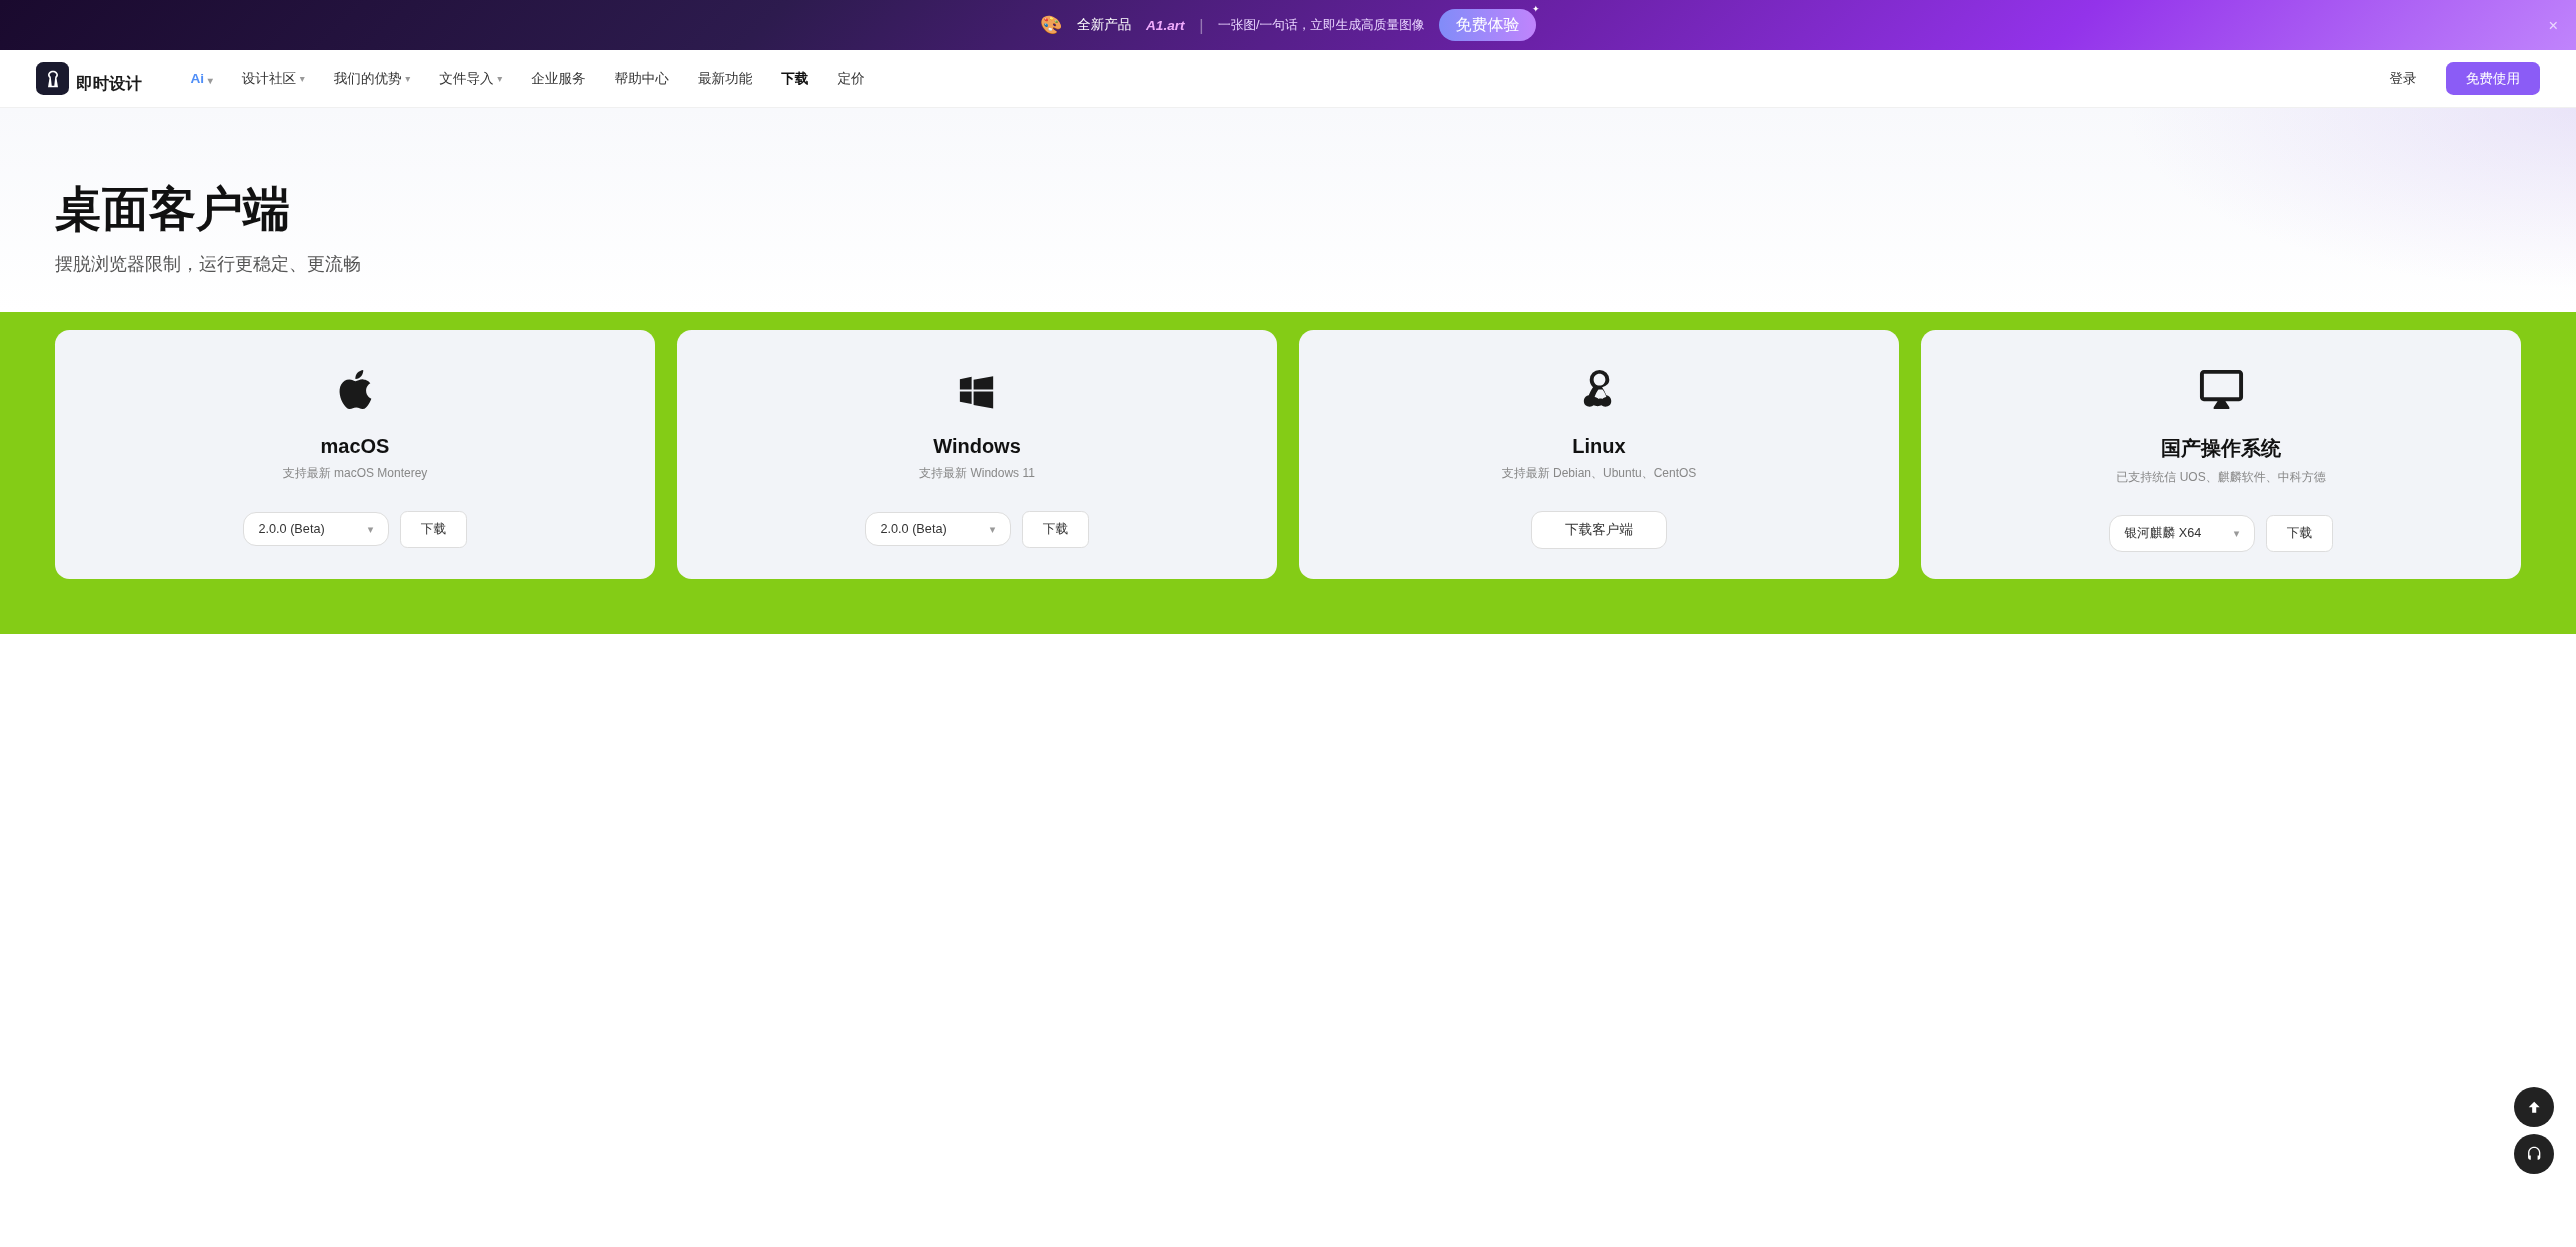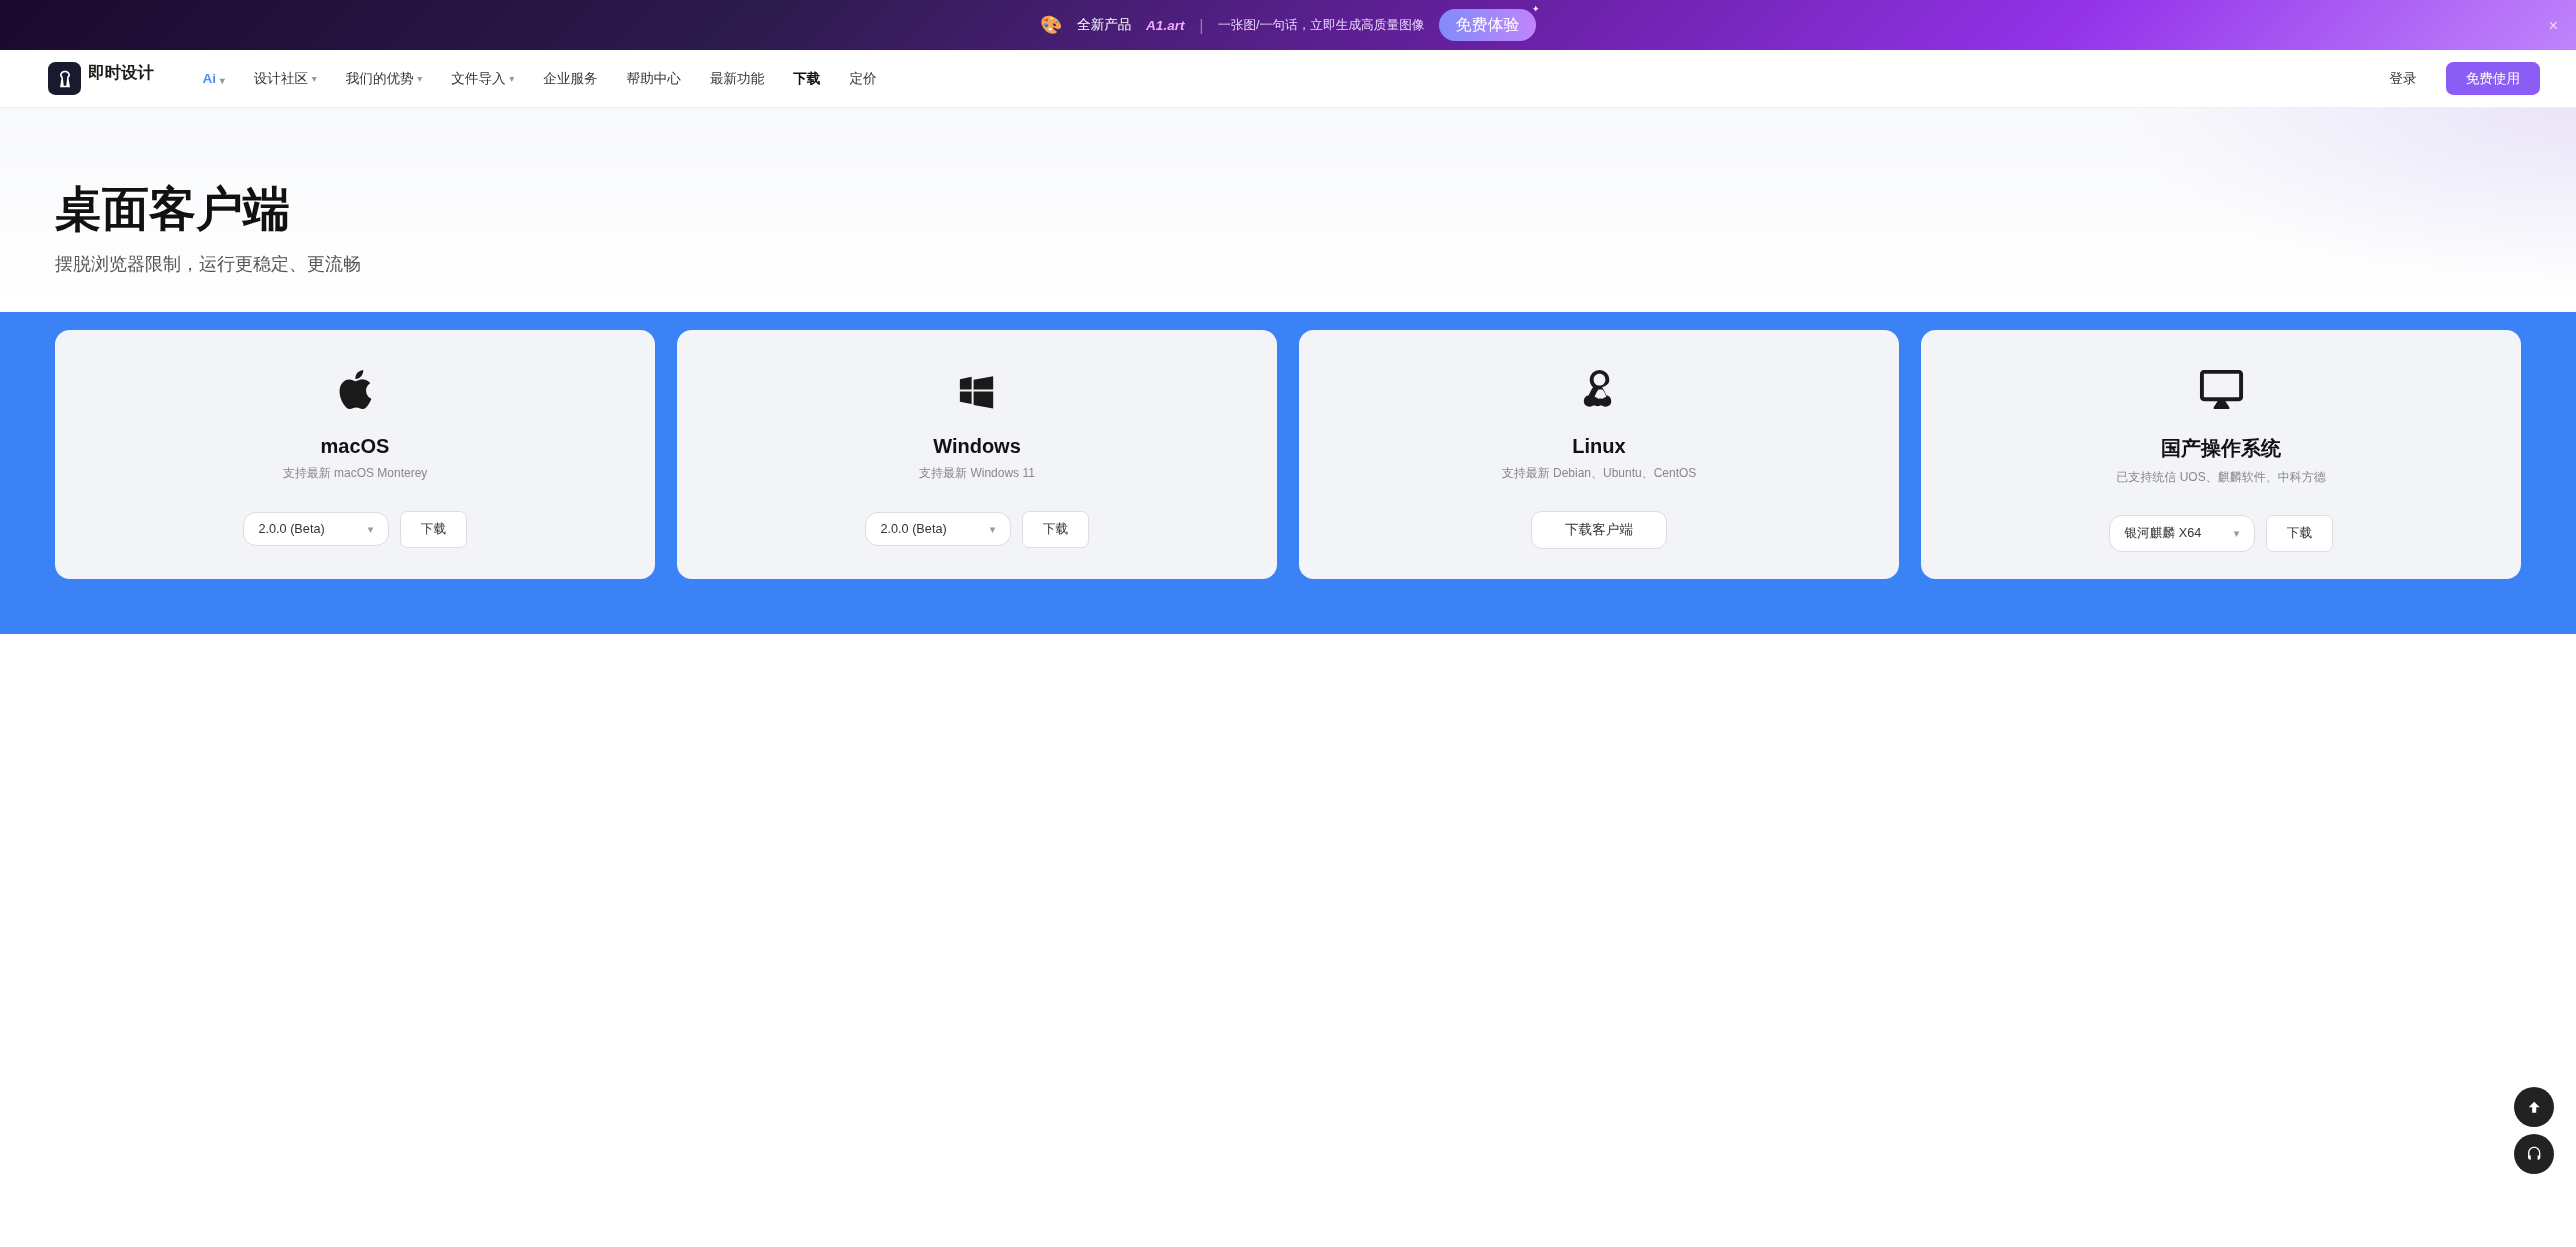--- a/index.html
+++ b/index.html
@@ -73,25 +73,24 @@
       display: flex;
       align-items: center;
       padding: 0 36px;
       height: 58px;
       border-bottom: 0.9px solid #f0f0f0;
       background: #fff;
       gap: 0;
     }
     .nav-logo {
       display: flex;
-      align-items: flex-start;
+      align-items: flex-end;
       gap: 7.3px;
       margin-right: 36px;
       text-decoration: none;
-      margin-left: 12px;
     }
     .nav-logo-icon {
       width: 33px;
       height: 33px;
       background: #1a1a2e;
       border-radius: 7.3px;
       display: flex;
       align-items: center;
       justify-content: center;
     }
@@ -177,21 +176,21 @@
     }
     .hero-subtitle {
       font-size: 18px;
       color: #555;
       font-weight: 400;
     }
 
     
     .cards-section {
       padding: 18px 55px 55px 55px;
-      background: #3b82f6;
+      background: #84cc16;
     }
     .cards-grid {
       display: grid;
       grid-template-columns: repeat(4, 1fr);
       gap: 22px;
     }
     .card {
       background: #f2f4f8;
       border-radius: 14.6px;
       padding: 36px 27px 27px 27px;

